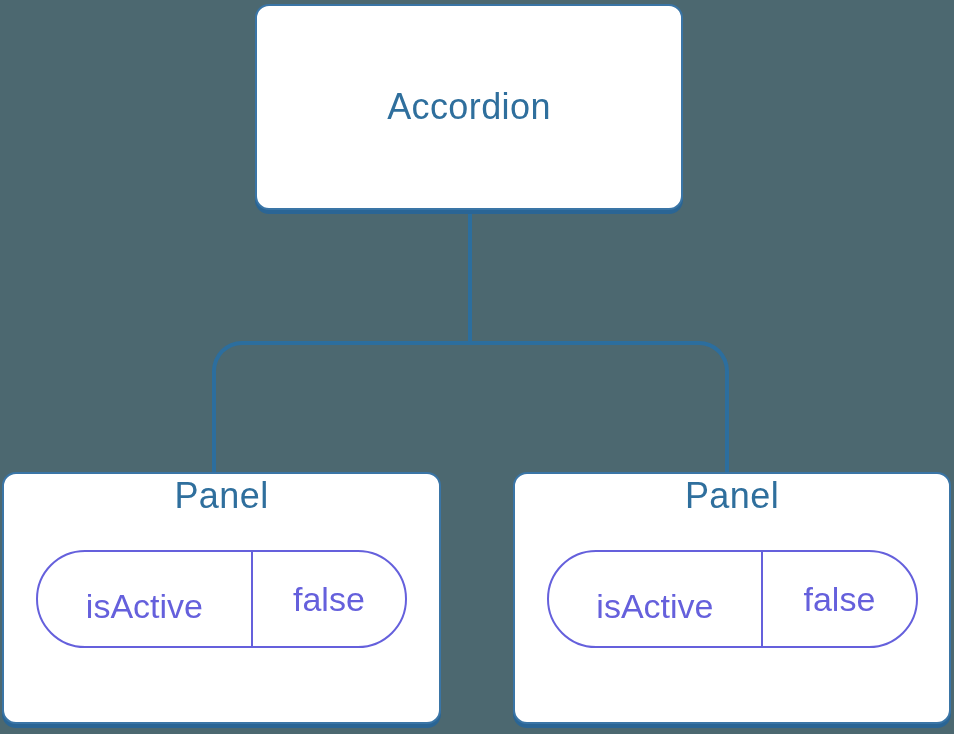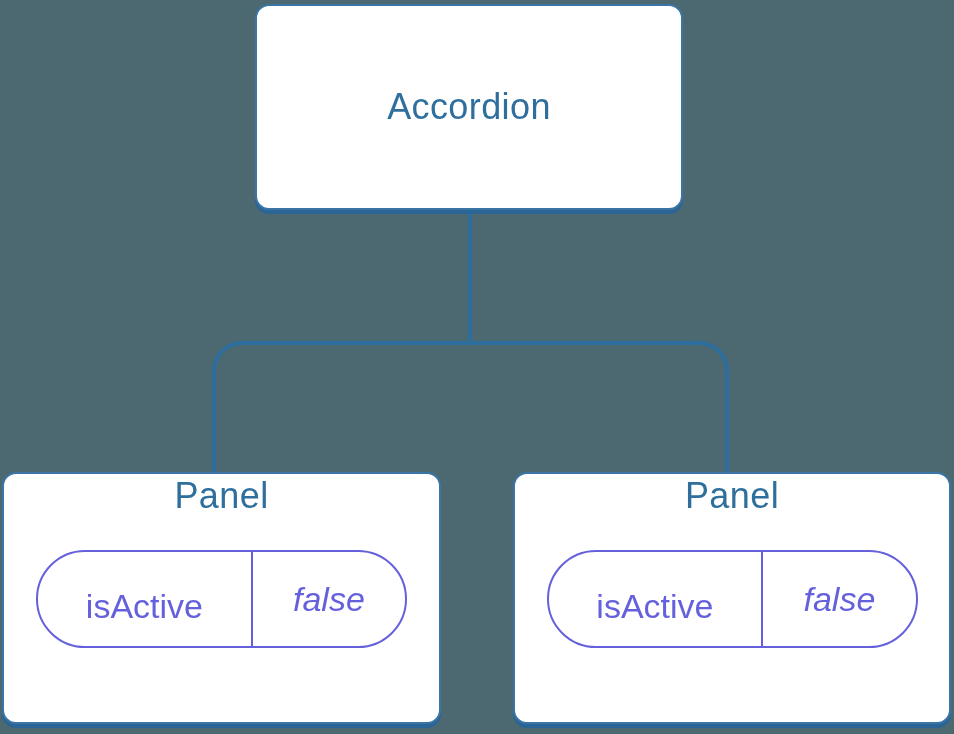--- a/index.html
+++ b/index.html
@@ -81,21 +81,21 @@
   }
   .state-key, .state-value {
     display: flex;
     align-items: center;
     justify-content: center;
     font-size: 34px;
     font-weight: 400;
     color: var(--state-accent);
   }
   .state-key { width: 58%; margin-top: 14px; }
-  .state-value { width: 42%; border-left: 2px solid var(--state-accent); font-style: italic; }
+  .state-value { width: 42%; border-left: 2px solid var(--state-accent); }
 </style>
 </head>
 <body>
 
 <div class="stage">
 
   <div class="stem"></div>
   <div class="bracket"></div>
 
   <div class="node root-node">

